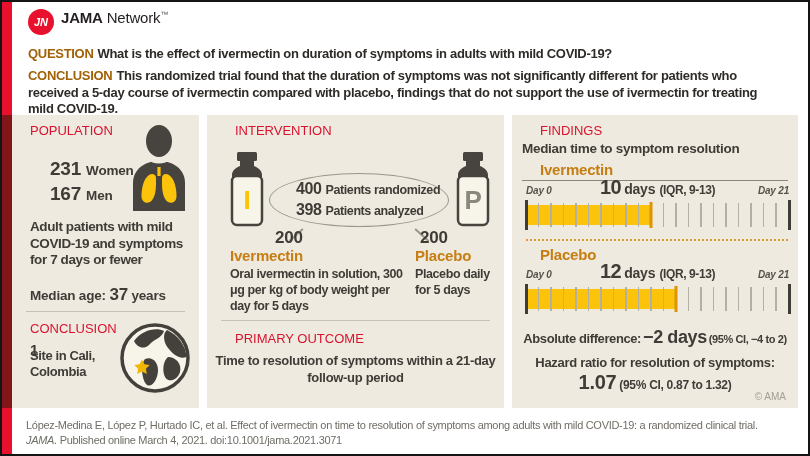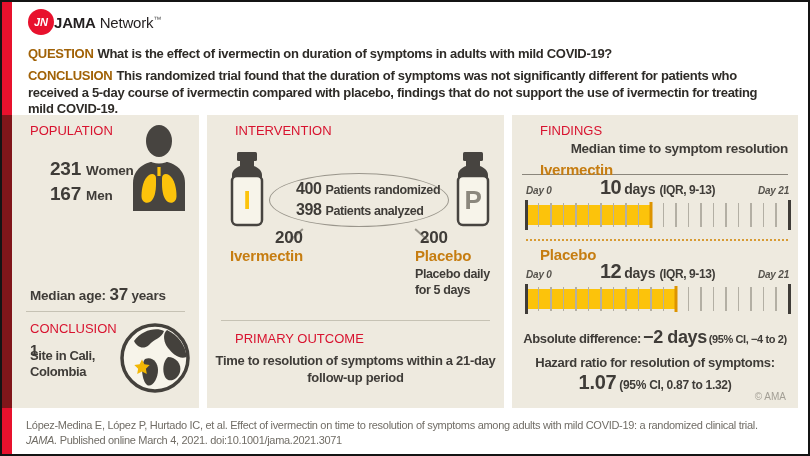--- a/index.html
+++ b/index.html
@@ -8,21 +8,21 @@
   .frame { position:relative; width:810px; height:456px; border:2px solid #141414;
            background:#ffffff; overflow:hidden; letter-spacing:-0.2px; }
 
   
   .bar-seg { position:absolute; left:0; width:10px; }
   .bar-top { top:0; height:113px; background:#e8112d; }
   .bar-mid { top:113px; height:293px; background:#80161a; }
   .bar-bot { top:406px; height:46px; background:#e8112d; }
 
   
-  .logo-wrap { position:absolute; left:26px; top:7px; display:flex; align-items:center; gap:0; }
+  .logo-wrap { position:absolute; left:26px; top:7px; display:flex; gap:7px; }
   .logo-circle { width:26px; height:26px; border-radius:50%; background:#e8112d; color:#fff;
                  display:flex; align-items:center; justify-content:center;
                  font-size:11px; font-weight:bold; font-style:italic; letter-spacing:0; }
   .logo-text { font-size:15px; color:#231f20; }
   .logo-text b { font-weight:bold; }
   .logo-text .tm { font-size:8px; vertical-align:super; color:#555; }
 
   .qc { position:absolute; left:26px; font-size:13px; font-weight:bold; line-height:16.5px;
         color:#2e2b27; letter-spacing:-0.3px; }
   .q { top:44px; width:760px; }
@@ -70,22 +70,22 @@
   .arm-name-1 { left:23px; }
   .arm-name-2 { left:208px; }
   .arm-desc { position:absolute; top:151px; font-size:12.5px; font-weight:bold;
               line-height:16px; letter-spacing:-0.4px; }
   .arm-desc-1 { left:23px; width:178px; }
   .arm-desc-2 { left:208px; width:86px; }
   .po-text { position:absolute; left:0; right:0; top:238px; text-align:center;
              font-size:13px; font-weight:bold; line-height:16.5px; letter-spacing:-0.3px; }
 
   
-  .f-subtitle { position:absolute; left:10px; right:10px; top:26px; text-align:right;
-                font-size:13.5px; font-weight:bold; padding-bottom:18px;
+  .f-subtitle { position:absolute; left:10px; right:10px; top:26px; text-align:left;
+                font-size:13.5px; font-weight:bold; padding-bottom:24px;
                 border-bottom:1px solid #8a867c; letter-spacing:-0.3px; }
   .tl-name { position:absolute; left:28px; font-size:15px; font-weight:bold; color:#c67d11; }
   .tl-name-0 { top:46px; }
   .tl-name-1 { top:131px; }
   .day-row { position:absolute; left:14px; width:263px; height:21px; }
   .day-row-0 { top:61px; }
   .day-row-1 { top:145px; }
   .day-label { position:absolute; bottom:1px; font-size:10px; font-weight:bold; color:#55524c; letter-spacing:-0.2px;font-style:italic; }
   .day-label.l { left:0; }
   .day-label.r { right:0; }
@@ -146,20 +146,21 @@
 
     <svg class="person-icon" width="62" height="86" viewBox="0 0 62 86">
       <ellipse cx="31" cy="16" rx="13" ry="16" fill="#474440"></ellipse>
       <path d="M31 36 C17 36 5 44 5 58 L5 86 L57 86 L57 58 C57 44 45 36 31 36 Z" fill="#474440"></path>
       <path d="M19 33 Q31 41 43 33" stroke="#eeeadf" stroke-width="3" fill="none"></path>
       <rect x="29.4" y="42" width="3.2" height="9" fill="#fcc30b"></rect>
       <path d="M28 53 C28 49 24 48 21 50 C15.5 54 13.5 63 13.5 71 C13.5 77 18 79 22 77 C26.5 74.5 28 66 28 59 Z" fill="#fcc30b"></path>
       <path d="M34 53 C34 49 38 48 41 50 C46.5 54 48.5 63 48.5 71 C48.5 77 44 79 40 77 C35.5 74.5 34 66 34 59 Z" fill="#fcc30b"></path>
     </svg>
 
+    <p class="pop-desc">Adult patients with mild COVID-19 and symptoms for 7 days or fewer</p>
 
     <p class="median"><span>Median age:</span> <b>37</b> <span>years</span></p>
 
     <div class="divider" style="top:196px;"></div>
 
     <h2 class="sec-heading" style="left:18px;top:206px;">CONCLUSION</h2>
     <p class="loc-num">1</p>
     <p class="loc-desc">Site in Cali, Colombia</p>
 
     <svg class="globe-icon" width="74" height="74" viewBox="0 0 74 74">
@@ -191,20 +192,21 @@
 
     <div class="ellipse">
       <div><b>400</b><span>Patients randomized</span></div>
       <div><b>398</b><span>Patients analyzed</span></div>
     </div>
     <div class="conn conn-l"></div>
     <div class="conn conn-r"></div>
 
     <p class="arm-count arm-count-1">200</p>
     <p class="arm-name arm-name-1">Ivermectin</p>
+    <p class="arm-desc arm-desc-1">Oral ivermectin in solution, 300 μg per kg of body weight per day for 5 days</p>
 
     <p class="arm-count arm-count-2">200</p>
     <p class="arm-name arm-name-2">Placebo</p>
     <p class="arm-desc arm-desc-2">Placebo daily for 5 days</p>
 
     <div class="divider" style="top:205px;"></div>
 
     <h2 class="sec-heading" style="left:28px;top:216px;">PRIMARY OUTCOME</h2>
     <p class="po-text">Time to resolution of symptoms within a 21-day follow-up period</p>
   </div>

